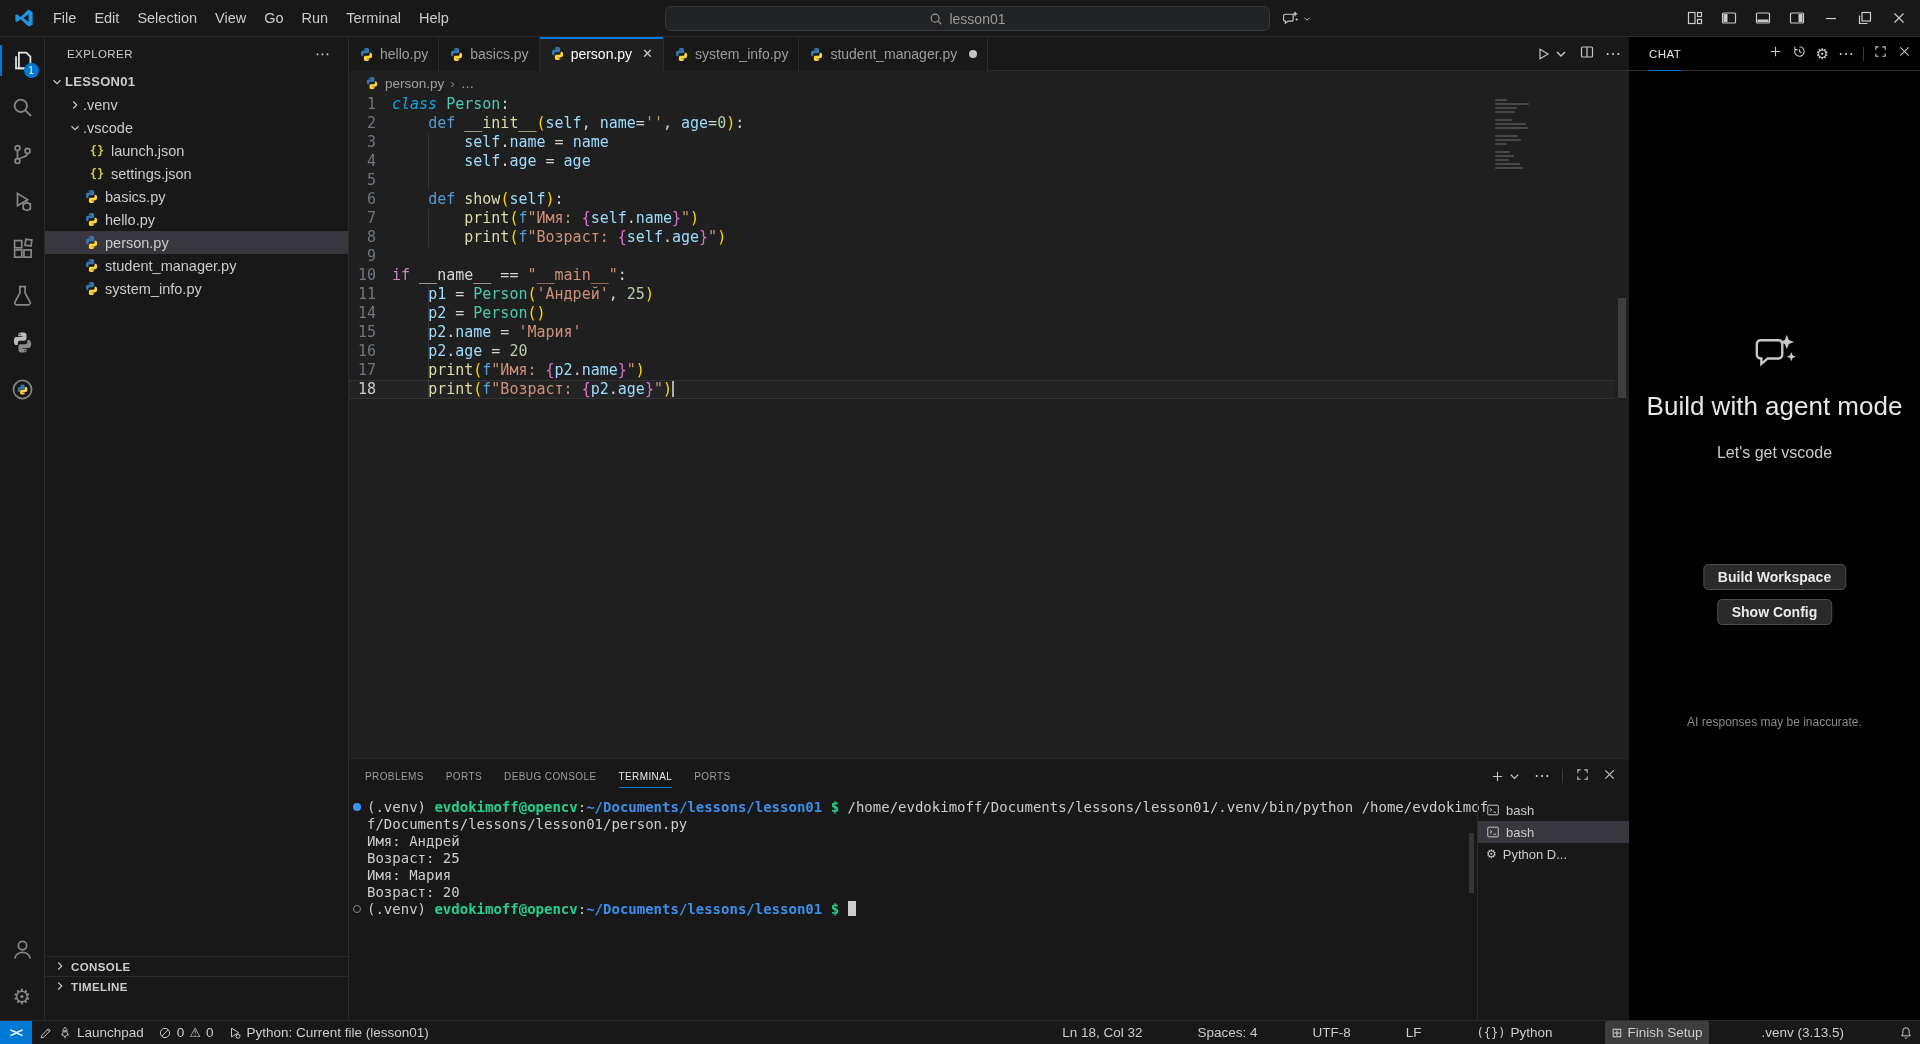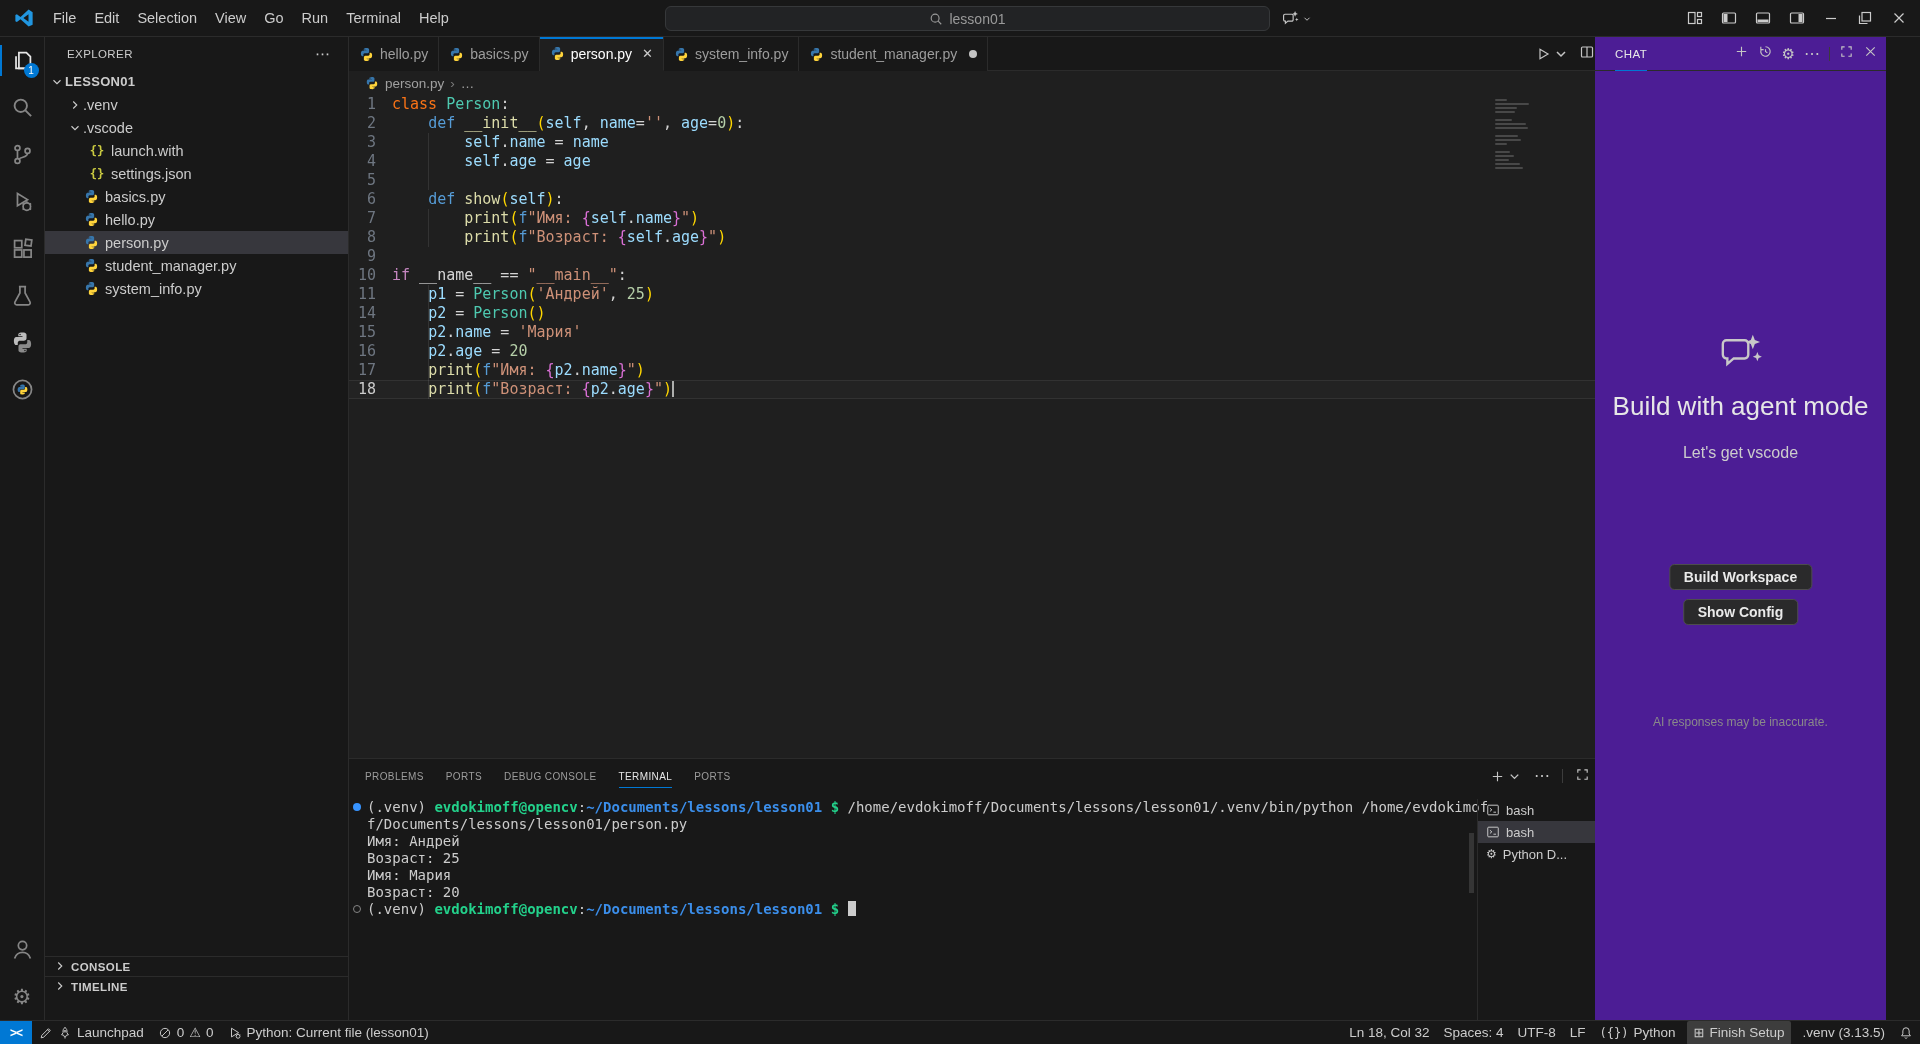--- a/index.html
+++ b/index.html
@@ -94,21 +94,21 @@
   .t-dec.idle { border:1px solid #848484; }
   .t-bold { font-weight:bold; }
   .t-cursor { display:inline-block; width:8px; height:15px; background:#cccccc; vertical-align:-2px; }
   #terminal-list { position:absolute; right:0; top:6px; width:152px; bottom:0; border-left:1px solid #2b2b2b; }
   .tl-row { height:22px; display:flex; align-items:center; gap:6px; padding-left:8px; font-size:13px; color:#cccccc; white-space:nowrap; }
   .tl-row.selected { background:#37373d; }
   .tl-row svg { width:14px; height:14px; flex:0 0 auto; }
   #terminal-scrollbar { position:absolute; right:155px; top:40px; width:5px; height:60px; background:rgba(121,121,121,0.3); }
 
   
-  #chatpanel { position:absolute; left:1595px; top:37px; width:291px; height:983px; background:#4c1d95; }
+  #chatpanel { position:absolute; left:1629px; top:37px; width:291px; height:983px; background:#000000; }
   #chat-header { position:relative; height:34px; display:flex; align-items:center; border-bottom:1px solid #2b2b2b; }
   #chat-title { margin-left:20px; font-size:11.5px; letter-spacing:.4px; color:#e7e7e7; position:relative; height:34px; display:flex; align-items:center; }
   #chat-title::after { content:""; position:absolute; left:0; right:0; bottom:0; height:1px; background:#0078d4; }
   #chat-actions { position:absolute; right:8px; display:flex; align-items:center; gap:9px; color:#c5c5c5; }
   #chat-actions svg { width:15px; height:15px; }
   #chat-empty { text-align:center; }
   #chat-bubble-icon { margin:262px auto 0; width:44px; height:40px; color:#c8c8c8; }
   #chat-heading { margin-top:14px; font-size:26px; color:#e6e6e6; }
   #chat-sub { margin-top:22px; font-size:16px; color:#cccccc; }
   #chat-input { position:absolute; left:12px; top:435px; width:267px; height:66px; background:#202021;
@@ -122,21 +122,21 @@
   #chat-btn-2 { position:absolute; left:50%; transform:translateX(-50%); top:562px; }
   #chat-disclaimer { position:absolute; left:0; width:100%; top:678px; text-align:center; font-size:12px; color:#8a8a8a; }
 
   
   #statusbar { position:absolute; left:0; top:1020px; width:1920px; height:24px; background:#181818;
     border-top:1px solid #2b2b2b; display:flex; align-items:center; font-size:13.5px; color:#cccccc; }
   .sb-item { height:24px; display:flex; align-items:center; gap:5px; padding:0 7px; cursor:default; white-space:nowrap; }
   .sb-remote { background:#0078d4; color:#ffffff; padding:0 10px; font-weight:bold; font-size:12px; letter-spacing:-1px; }
   .sb-boxed { background:#3d3d3d; border-radius:2px; margin:0 4px; }
   .sb-ico svg { width:14px; height:14px; }
-  #sb-right { margin-left:auto; display:flex; align-items:center; }
+  #sb-right { margin-left:auto; display:flex; align-items:center;gap:41px; }
   .glyph { line-height:1; }
 </style>
 </head>
 <body>
 
 <div id="app">
 
   <div id="titlebar">
     <svg id="vscode-logo" viewBox="0 0 16 16">
         <path fill="#2196e0" d="M11.7 1.2 5.2 7.1 2.3 4.9l-1.2.6v5l1.2.6 2.9-2.2 6.5 5.9 3.2-1.5v-10zM11.6 5v6L7.5 8z"></path>
@@ -304,21 +304,21 @@
         <div class="tree-row" style="padding-left: 22px;">
           <span class="chev">
             <svg viewBox="0 0 16 16" width="14" height="14" fill="none" stroke="currentColor" stroke-width="1.3">
               <path d="M4 6l4 4 4-4"></path>
             </svg>
           </span>
           <span>.vscode</span>
         </div>
         <div class="tree-row" style="padding-left: 44px;">
           <span class="ficon json-ico">{}</span>
-          <span>launch.with</span>
+          <span>launch.json</span>
         </div>
         <div class="tree-row" style="padding-left: 44px;">
           <span class="ficon json-ico">{}</span>
           <span>settings.json</span>
         </div>
         <div class="tree-row" style="padding-left: 38px;">
           <span class="ficon">
             <svg viewBox="0 0 16 16" width="15" height="15">
               <path fill="#3776ab" d="M7.9 1C5 1 5.1 2.3 5.1 2.3v1.4H8v.4H3.9S2 3.9 2 6.9s1.7 2.9 1.7 2.9h1V8.4s-.1-1.7 1.6-1.7h2.9s1.6 0 1.6-1.6V2.6S11 1 7.9 1zM6.3 1.9a.5.5 0 1 1 0 1 .5.5 0 0 1 0-1z"></path>
               <path fill="#ffd43b" d="M8.1 15c2.9 0 2.8-1.3 2.8-1.3v-1.4H8v-.4h4.1S14 12.1 14 9.1s-1.7-2.9-1.7-2.9h-1v1.4s.1 1.7-1.6 1.7H6.8s-1.6 0-1.6 1.6v2.5S5 15 8.1 15zm1.6-.9a.5.5 0 1 1 0-1 .5.5 0 0 1 0 1z"></path>
@@ -440,21 +440,21 @@
       <svg class="pyico" viewBox="0 0 16 16">
           <path fill="#3776ab" d="M7.9 1C5 1 5.1 2.3 5.1 2.3v1.4H8v.4H3.9S2 3.9 2 6.9s1.7 2.9 1.7 2.9h1V8.4s-.1-1.7 1.6-1.7h2.9s1.6 0 1.6-1.6V2.6S11 1 7.9 1zM6.3 1.9a.5.5 0 1 1 0 1 .5.5 0 0 1 0-1z"></path>
           <path fill="#ffd43b" d="M8.1 15c2.9 0 2.8-1.3 2.8-1.3v-1.4H8v-.4h4.1S14 12.1 14 9.1s-1.7-2.9-1.7-2.9h-1v1.4s.1 1.7-1.6 1.7H6.8s-1.6 0-1.6 1.6v2.5S5 15 8.1 15zm1.6-.9a.5.5 0 1 1 0-1 .5.5 0 0 1 0 1z"></path>
         </svg>
       <span>person.py</span>
       <span style="color:#7a7a7a;">›</span>
       <span>…</span>
     </div>
     <div id="code-area">
       <div id="code-lines">
-          <div class="code-line"><span class="num">1</span><span class="ctext"><span></span><span style="color: #f97316;">class</span><span style="color: rgb(212, 212, 212);"> </span><span style="color: rgb(78, 201, 176);">Person</span><span style="color: rgb(212, 212, 212);">:</span></span></div>
+          <div class="code-line"><span class="num">1</span><span class="ctext"><span></span><span style="color: #0ea5e9; font-style: italic;">class</span><span style="color: rgb(212, 212, 212);"> </span><span style="color: rgb(78, 201, 176);">Person</span><span style="color: rgb(212, 212, 212);">:</span></span></div>
           <div class="code-line"><span class="num">2</span><span class="ctext"><span>    </span><span style="color: rgb(86, 156, 214);">def</span><span style="color: rgb(212, 212, 212);"> </span><span style="color: rgb(220, 220, 170);">__init__</span><span style="color: rgb(255, 215, 0);">(</span><span style="color: rgb(156, 220, 254);">self</span><span style="color: rgb(212, 212, 212);">, </span><span style="color: rgb(156, 220, 254);">name</span><span style="color: rgb(212, 212, 212);">=</span><span style="color: rgb(206, 145, 120);">''</span><span style="color: rgb(212, 212, 212);">, </span><span style="color: rgb(156, 220, 254);">age</span><span style="color: rgb(212, 212, 212);">=</span><span style="color: rgb(181, 206, 168);">0</span><span style="color: rgb(255, 215, 0);">)</span><span style="color: rgb(212, 212, 212);">:</span></span></div>
           <div class="code-line"><span class="num">3</span><span class="ctext"><span>        </span><span style="color: rgb(156, 220, 254);">self</span><span style="color: rgb(212, 212, 212);">.</span><span style="color: rgb(156, 220, 254);">name</span><span style="color: rgb(212, 212, 212);"> = </span><span style="color: rgb(156, 220, 254);">name</span></span><span class="iguide" style="left: calc(4ch + 43px);"></span></div>
           <div class="code-line"><span class="num">4</span><span class="ctext"><span>        </span><span style="color: rgb(156, 220, 254);">self</span><span style="color: rgb(212, 212, 212);">.</span><span style="color: rgb(156, 220, 254);">age</span><span style="color: rgb(212, 212, 212);"> = </span><span style="color: rgb(156, 220, 254);">age</span></span><span class="iguide" style="left: calc(4ch + 43px);"></span></div>
           <div class="code-line"><span class="num">5</span><span class="ctext"><span></span></span><span class="iguide" style="left: calc(4ch + 43px);"></span></div>
           <div class="code-line"><span class="num">6</span><span class="ctext"><span>    </span><span style="color: rgb(86, 156, 214);">def</span><span style="color: rgb(212, 212, 212);"> </span><span style="color: rgb(220, 220, 170);">show</span><span style="color: rgb(255, 215, 0);">(</span><span style="color: rgb(156, 220, 254);">self</span><span style="color: rgb(255, 215, 0);">)</span><span style="color: rgb(212, 212, 212);">:</span></span></div>
           <div class="code-line"><span class="num">7</span><span class="ctext"><span>        </span><span style="color: rgb(220, 220, 170);">print</span><span style="color: rgb(255, 215, 0);">(</span><span style="color: rgb(86, 156, 214);">f</span><span style="color: rgb(206, 145, 120);">"Имя: </span><span style="color: rgb(218, 112, 214);">{</span><span style="color: rgb(156, 220, 254);">self</span><span style="color: rgb(212, 212, 212);">.</span><span style="color: rgb(156, 220, 254);">name</span><span style="color: rgb(218, 112, 214);">}</span><span style="color: rgb(206, 145, 120);">"</span><span style="color: rgb(255, 215, 0);">)</span></span><span class="iguide" style="left: calc(4ch + 43px);"></span></div>
           <div class="code-line"><span class="num">8</span><span class="ctext"><span>        </span><span style="color: rgb(220, 220, 170);">print</span><span style="color: rgb(255, 215, 0);">(</span><span style="color: rgb(86, 156, 214);">f</span><span style="color: rgb(206, 145, 120);">"Возраст: </span><span style="color: rgb(218, 112, 214);">{</span><span style="color: rgb(156, 220, 254);">self</span><span style="color: rgb(212, 212, 212);">.</span><span style="color: rgb(156, 220, 254);">age</span><span style="color: rgb(218, 112, 214);">}</span><span style="color: rgb(206, 145, 120);">"</span><span style="color: rgb(255, 215, 0);">)</span></span><span class="iguide" style="left: calc(4ch + 43px);"></span></div>
           <div class="code-line"><span class="num">9</span><span class="ctext"><span></span></span></div>
           <div class="code-line"><span class="num">10</span><span class="ctext"><span></span><span style="color: rgb(197, 134, 192);">if</span><span style="color: rgb(212, 212, 212);"> __name__ == </span><span style="color: rgb(206, 145, 120);">"__main__"</span><span style="color: rgb(212, 212, 212);">:</span></span></div>
           <div class="code-line"><span class="num">11</span><span class="ctext"><span>    </span><span style="color: rgb(156, 220, 254);">p1</span><span style="color: rgb(212, 212, 212);"> = </span><span style="color: rgb(78, 201, 176);">Person</span><span style="color: rgb(255, 215, 0);">(</span><span style="color: rgb(206, 145, 120);">'Андрей'</span><span style="color: rgb(212, 212, 212);">, </span><span style="color: rgb(181, 206, 168);">25</span><span style="color: rgb(255, 215, 0);">)</span></span><span class="iguide" style="left: calc(4ch + 43px);"></span></div>

